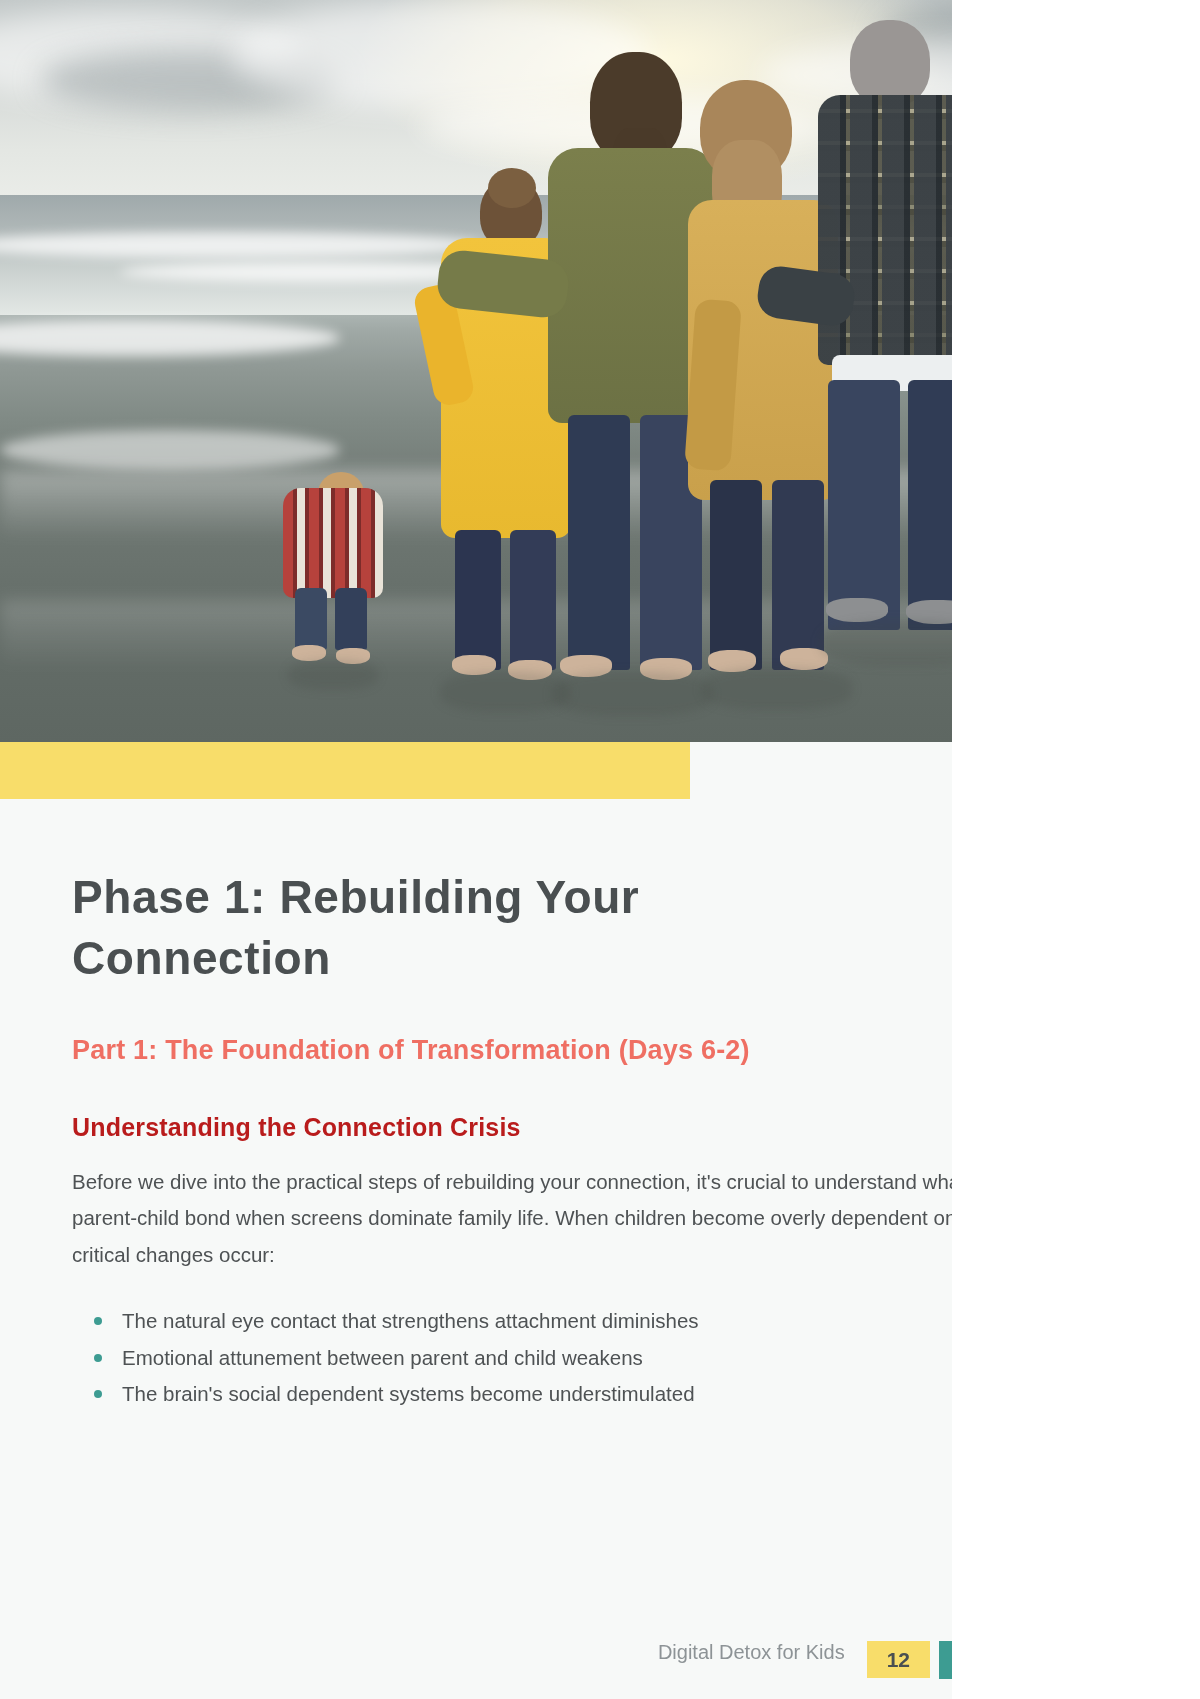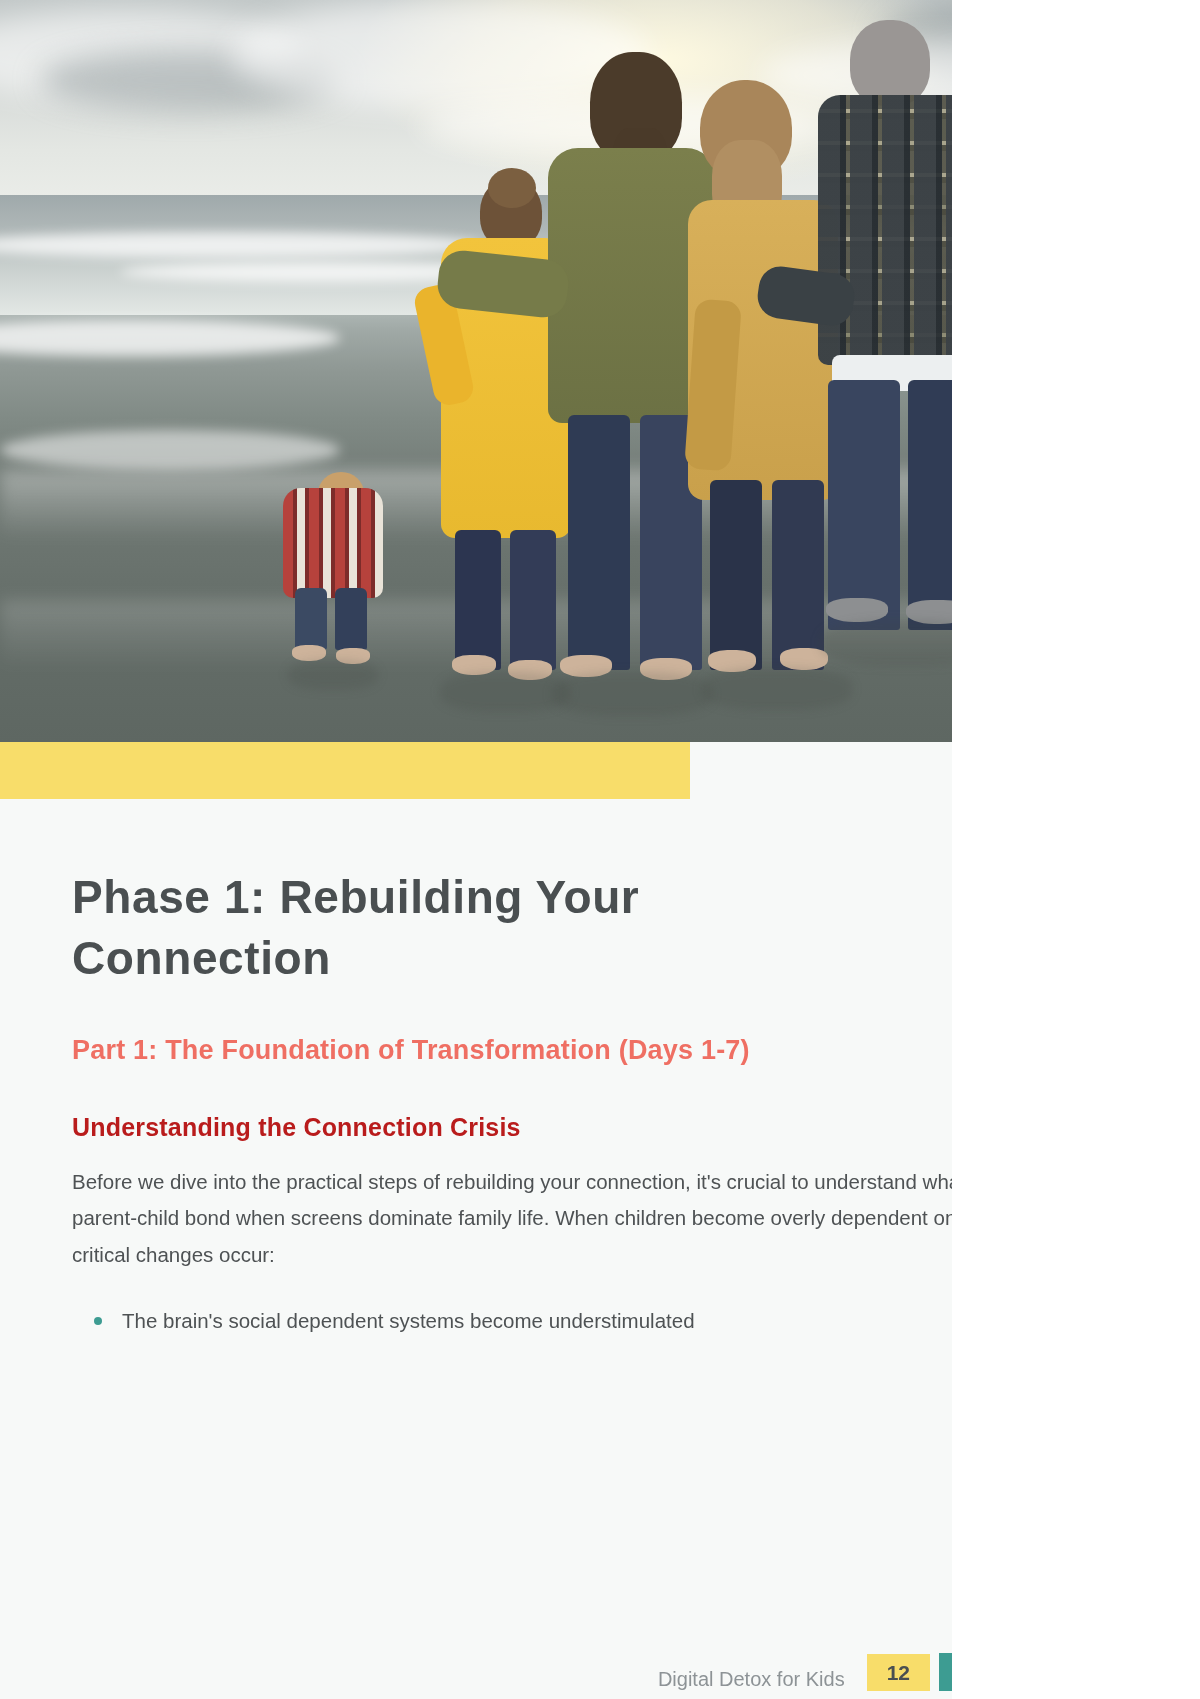--- a/index.html
+++ b/index.html
@@ -182,23 +182,23 @@
     width: 8px;
     height: 8px;
     border-radius: 50%;
     background: #3d9c92;
   }
 
   
   .footer {
     position: absolute;
     right: 0;
-    bottom: 8px;
+    bottom: 20px;
     display: flex;
-    align-items: flex-end;
+    align-items: flex-start;
     height: 38px;
   }
   .footer-label {
     font-size: 20px;
     color: #8d9396;
     margin-right: 22px;
   }
   .page-num {
     background: #f8dd6a;
     color: #4a4f51;
@@ -307,24 +307,26 @@
       <div class="p-foot" style="left:826px; top:598px; width:62px; height:24px; background:#8d8f91;"></div>
       <div class="p-foot" style="left:906px; top:600px; width:62px; height:24px; background:#8d8f91;"></div>
       <div class="reflection" style="left:820px; top:620px; width:170px; height:46px;"></div>
     </div>
   </div>
 
   <div class="yellow-bar"></div>
 
   <div class="content">
     <h1 class="title">Phase 1: Rebuilding Your Connection</h1>
-    <h2 class="subtitle">Part 1: The Foundation of Transformation (Days 1-7)</h2>
+    <h2 class="subtitle">Part 1: The Foundation of Transformation (Days 6-2)</h2>
     <h3 class="section">Understanding the Connection Crisis</h3>
     <p class="body-text">Before we dive into the practical steps of rebuilding your connection, it's crucial to understand what happens to the parent-child bond when screens dominate family life. When children become overly dependent on screens, several critical changes occur:</p>
     <ul class="bullets">
+      <li>The natural eye contact that strengthens attachment diminishes</li>
+      <li>Emotional attunement between parent and child weakens</li>
       <li>The brain's social dependent systems become understimulated</li>
     </ul>
   </div>
 
   <div class="footer">
     <span class="footer-label">Digital Detox for Kids</span>
     <span class="page-num">12</span>
     <span class="footer-tab"></span>
   </div>
 

